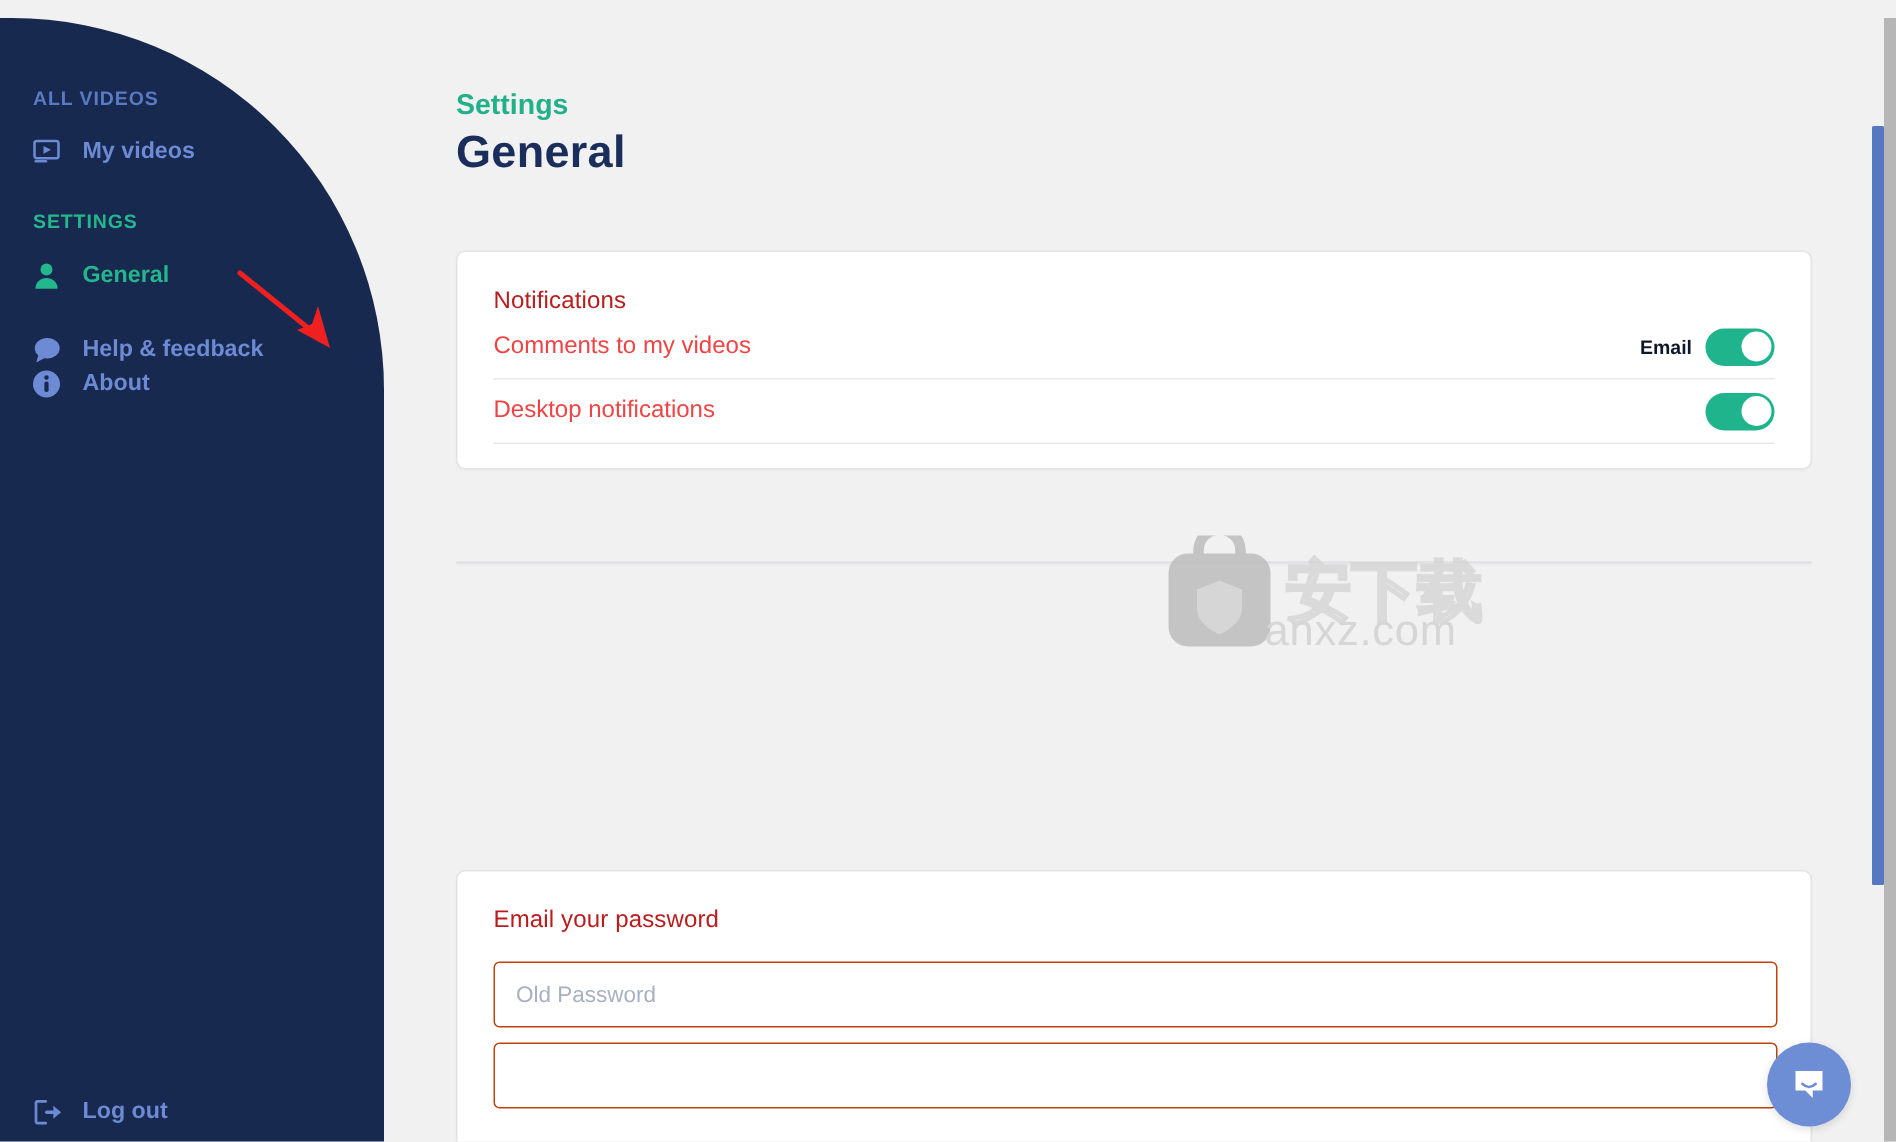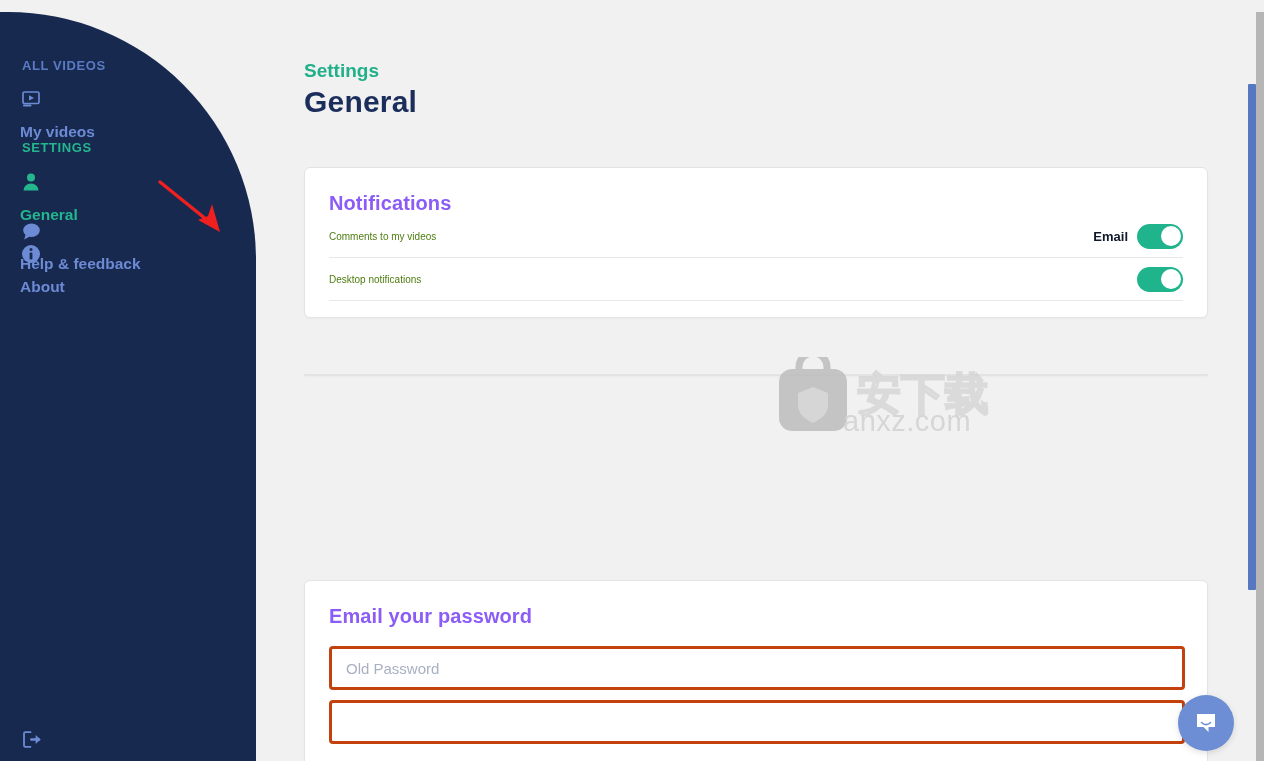--- a/index.html
+++ b/index.html
@@ -40,24 +40,24 @@
     font-weight: bold;
     letter-spacing: 0.6px;
     color: #5a7ac4;
   }
   .nav-section-label.settings-label { color: #24b78e; }
 
   .nav-item {
     position: absolute;
     left: 20px;
     display: flex;
+    align-items: center;
     gap: 13px;
     cursor: pointer;
     height: 26px;
-    flex-direction: column;
   }
   .nav-item .nav-label {
     font-size: 15.5px;
     font-weight: bold;
     color: #6d8ad4;
     white-space: nowrap;
   }
   .nav-item.active .nav-label { color: #24b78e; }
 
   .nav-ico {
@@ -102,42 +102,42 @@
     position: absolute;
     left: 48px;
     width: 904px;
     background: #ffffff;
     border: 1px solid #e3e3e5;
     border-radius: 6px;
     box-shadow: 0 1px 2px rgba(0,0,0,0.03);
   }
 
   .card-title {
-    font-size: 20px;
-    font-weight: bold;
-    color: #8b5cf6;
+    font-size: 16px;
+    font-weight: normal;
+    color: #b91c1c;
     padding: 24px 24px 0 24px;
     letter-spacing: 0.1px;
   }
 
   .rows { padding: 0 24px 16px 24px; }
 
   .row {
     display: flex;
     align-items: center;
     justify-content: flex-end;
     height: 43px;
     border-bottom: 1px solid #e8e8ea;
     position: relative;
   }
   .row-label {
     position: absolute;
     left: 0;
-    font-size: 10px;
-    color: #4d7c0f;
+    font-size: 16px;
+    color: #ef4444;
     font-weight: normal;
   }
   .row-side {
     display: flex;
     align-items: center;
     gap: 9px;
   }
   .side-tag {
     font-size: 13px;
     font-weight: bold;
@@ -165,21 +165,21 @@
     background: #ffffff;
   }
   .toggle.off .knob { right: auto; left: 2.5px; }
 
   
   .pw-fields { padding: 18px 24px 24px 24px; }
   .pw-input {
     display: block;
     width: 856px;
     height: 44px;
-    border: 3px solid #c2410c;
+    border: 1px solid #c2410c;
     border-radius: 4px;
     background: #fff;
     padding: 0 14px;
     font-size: 15px;
     font-family: "Liberation Sans", sans-serif;
     color: #2e3a4f;
     margin-bottom: 10px;
     outline: none;
   }
   .pw-input::placeholder { color: #a9b0c2; }

